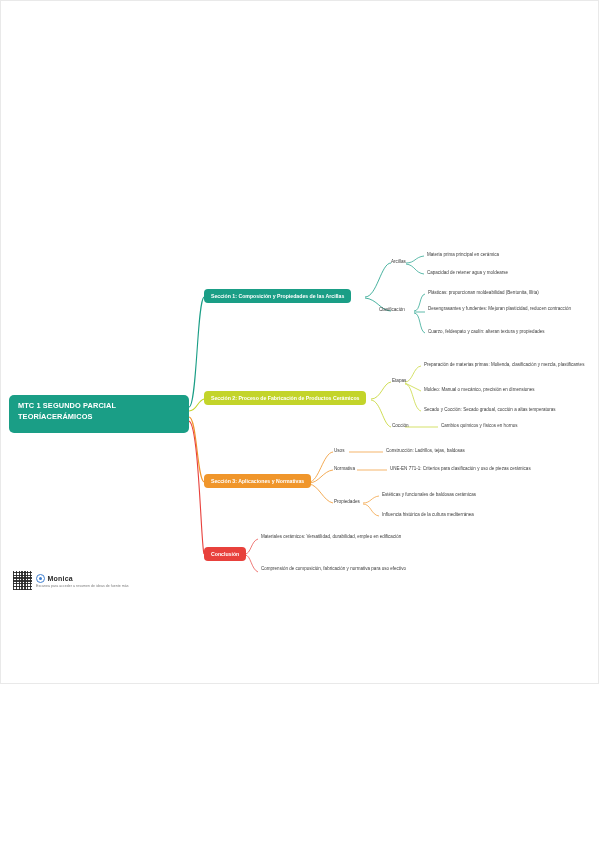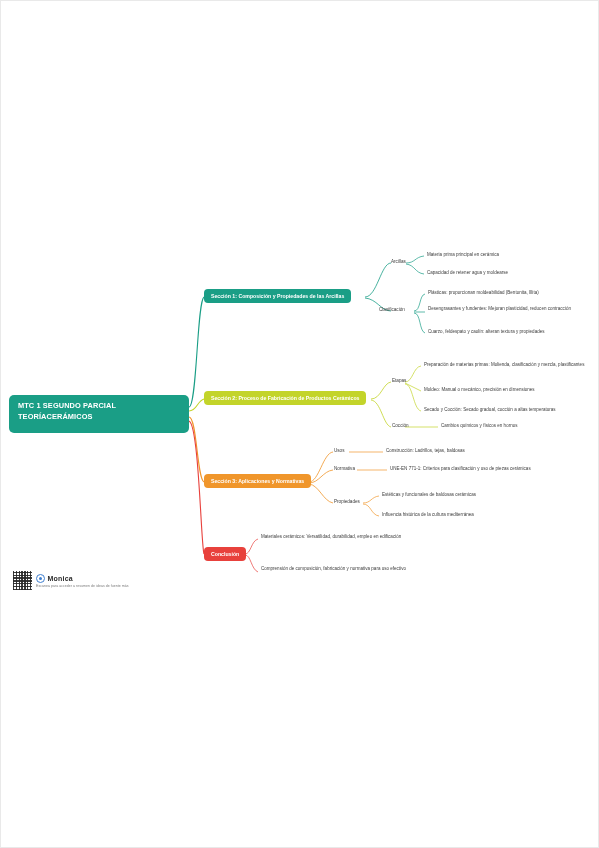--- a/index.html
+++ b/index.html
@@ -17,21 +17,21 @@
     height: 848px;
     background: #ffffff;
     overflow: hidden;
   }
   
   #sheet {
     position: absolute;
     left: 0;
     top: 0;
     width: 599px;
-    height: 848px;
+    height: 684px;
     background: #ffffff;
     border: 1px solid #e9e9e9;
     box-sizing: border-box;
   }
   #map-layer {
     position: absolute;
     left: 0;
     top: 0;
     width: 599px;
     height: 848px;

